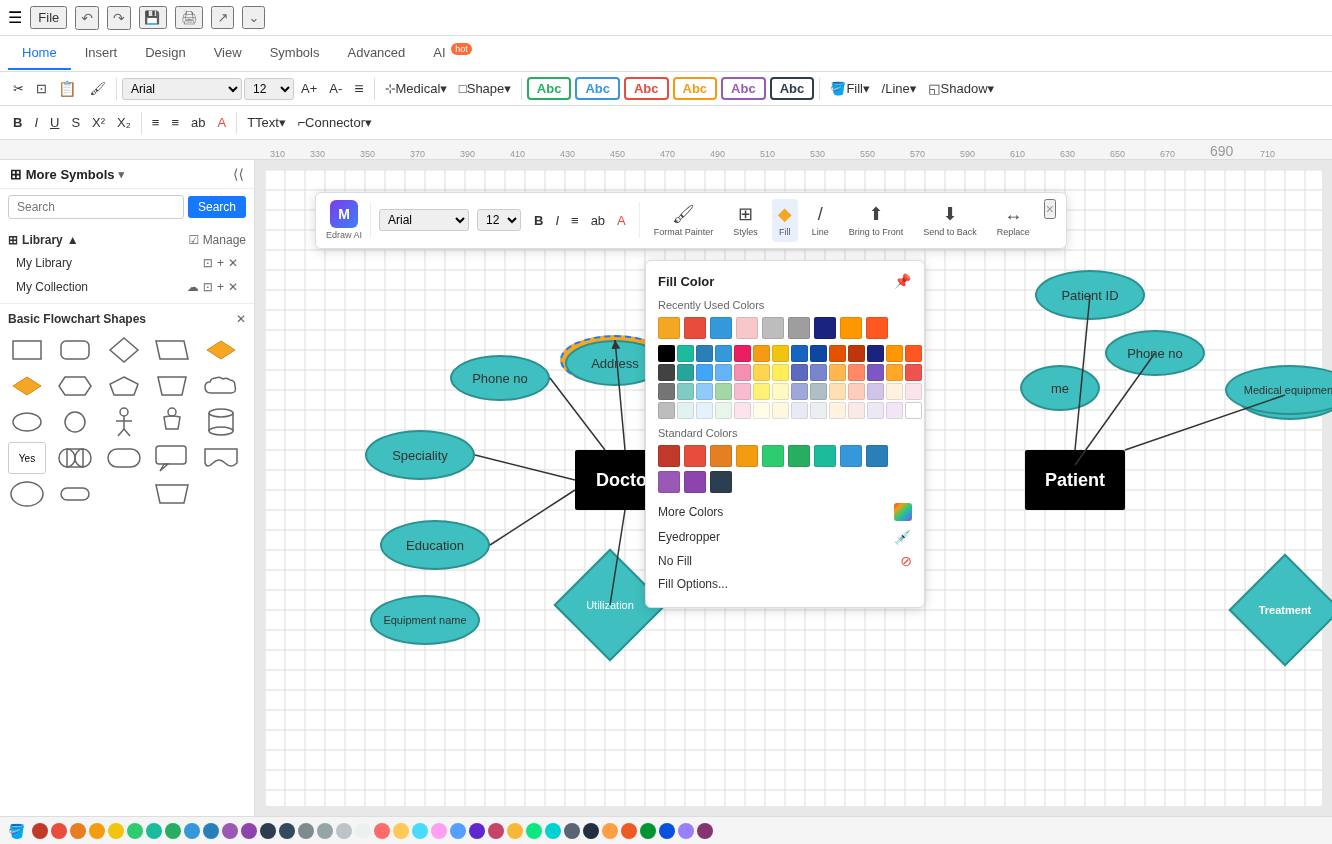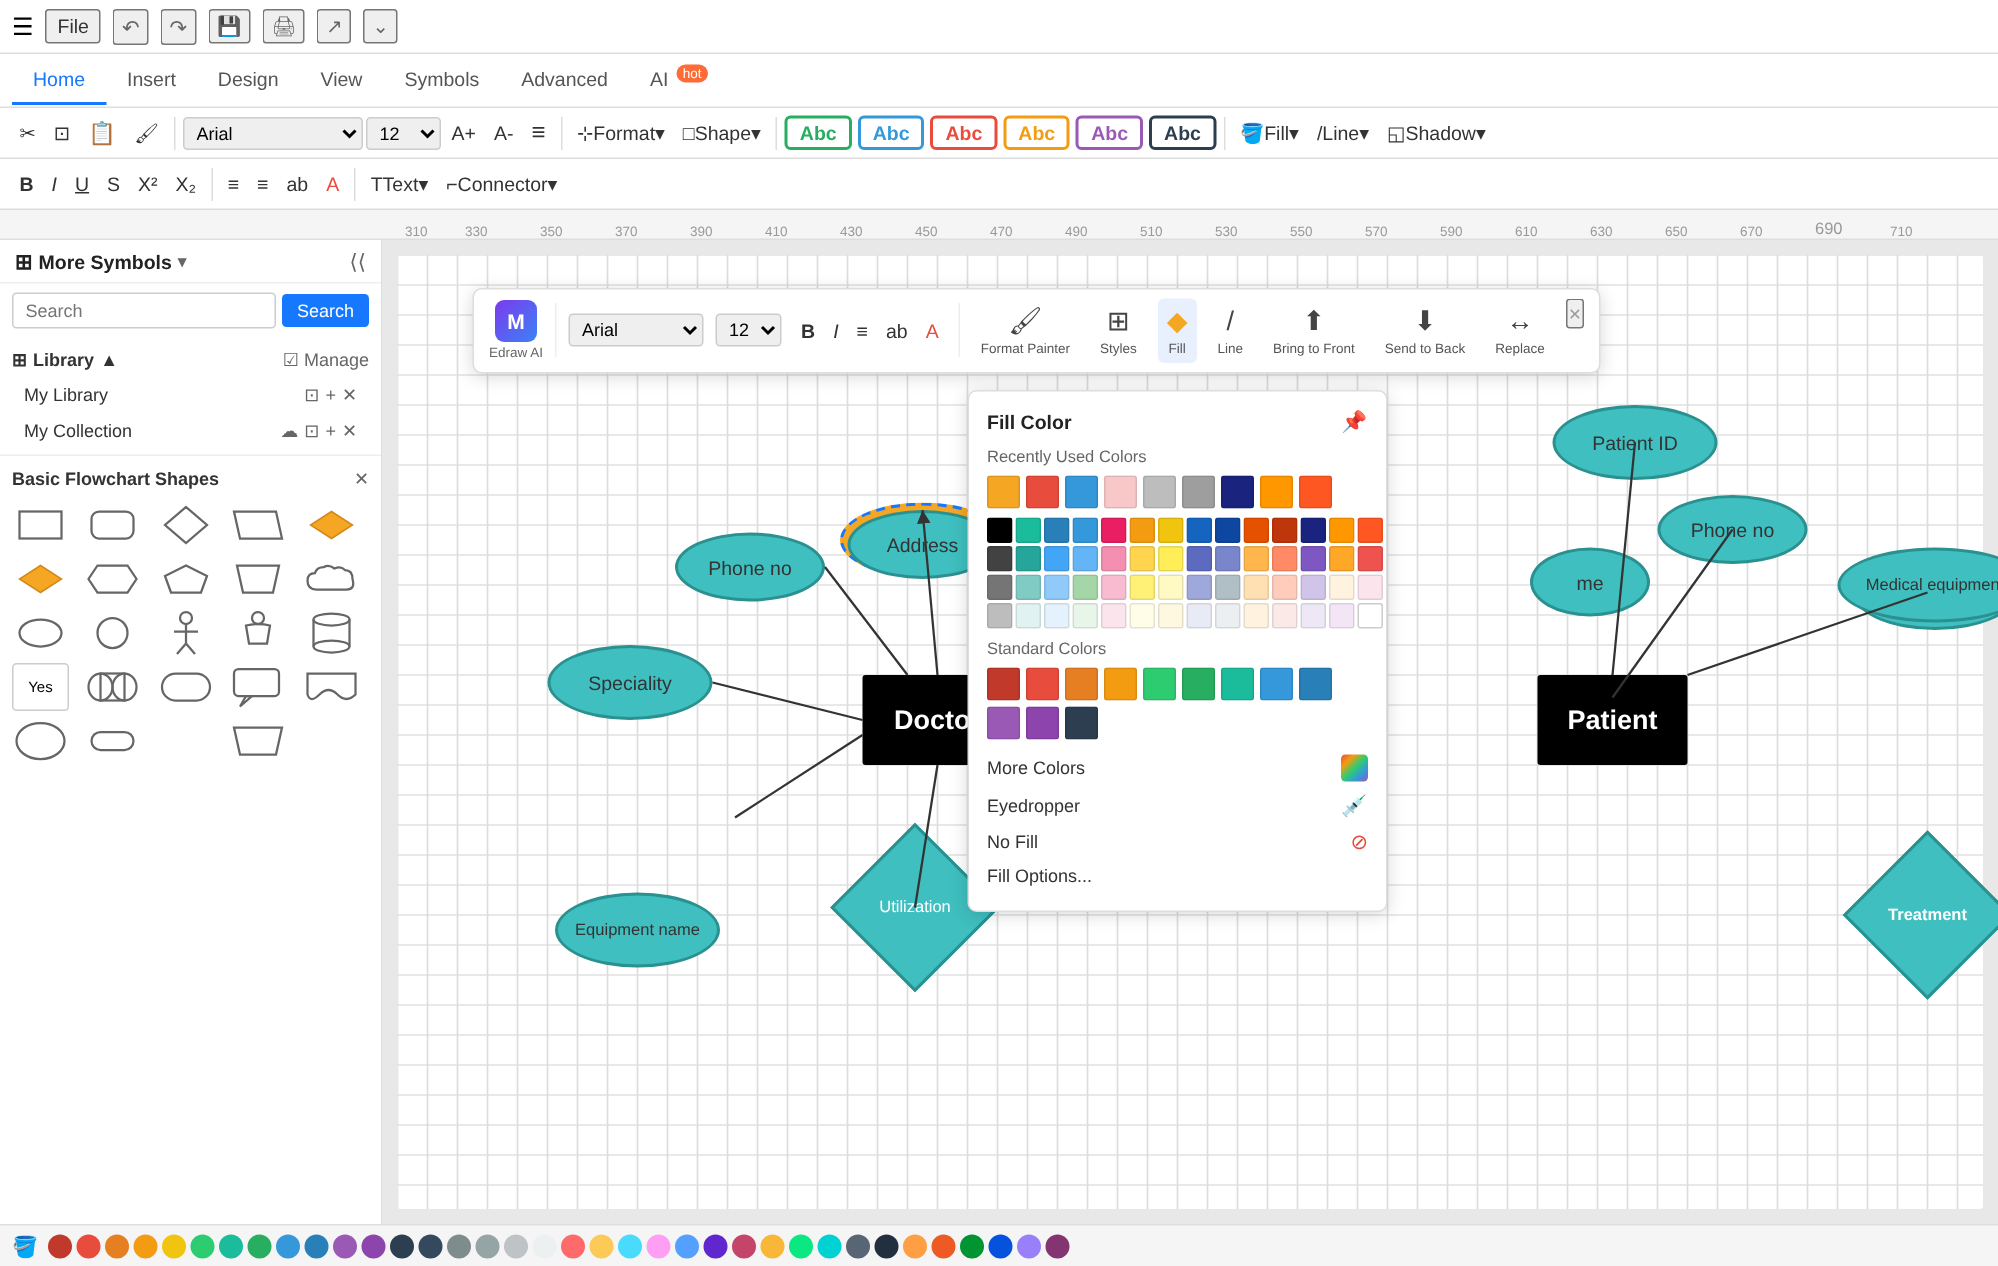--- a/index.html
+++ b/index.html
@@ -141,21 +141,21 @@
   </select>
   <select class="font-size-select">
     <option>12</option>
     <option>14</option>
     <option>16</option>
   </select>
   <button class="tb-btn">A+</button>
   <button class="tb-btn">A-</button>
   <button class="tb-btn" style="font-size:16px">≡</button>
   <div class="tb-sep"></div>
-  <button class="tb-btn">⊹ <span>Format</span> ▾</button>
+  <button class="tb-btn">⊹ <span>Medical</span> ▾</button>
   <button class="tb-btn">□ <span>Shape</span> ▾</button>
   <div class="tb-sep"></div>
 
   <div class="styles-panel">
     <button class="style-btn" style="border-color:#27ae60; color:#27ae60;">Abc</button>
     <button class="style-btn" style="border-color:#3498db; color:#3498db;">Abc</button>
     <button class="style-btn" style="border-color:#e74c3c; color:#e74c3c;">Abc</button>
     <button class="style-btn" style="border-color:#f39c12; color:#f39c12;">Abc</button>
     <button class="style-btn" style="border-color:#9b59b6; color:#9b59b6;">Abc</button>
     <button class="style-btn" style="border-color:#2c3e50; color:#2c3e50;">Abc</button>
@@ -197,21 +197,21 @@
     <span style="position:absolute; left:710px; font-size:9px; color:#999;">490</span>
     <span style="position:absolute; left:760px; font-size:9px; color:#999;">510</span>
     <span style="position:absolute; left:810px; font-size:9px; color:#999;">530</span>
     <span style="position:absolute; left:860px; font-size:9px; color:#999;">550</span>
     <span style="position:absolute; left:910px; font-size:9px; color:#999;">570</span>
     <span style="position:absolute; left:960px; font-size:9px; color:#999;">590</span>
     <span style="position:absolute; left:1010px; font-size:9px; color:#999;">610</span>
     <span style="position:absolute; left:1060px; font-size:9px; color:#999;">630</span>
     <span style="position:absolute; left:1110px; font-size:9px; color:#999;">650</span>
     <span style="position:absolute; left:1160px; font-size:9px; color:#999;">670</span>
-    <span style="position:absolute; left:1210px; font-size:11px; color:#999;">690</span>
+    <span style="position:absolute; left:1210px; font-size:14px; color:#999;">690</span>
     <span style="position:absolute; left:1260px; font-size:9px; color:#999;">710</span>
   </div>
 </div>
 
 <div style="display:flex; height: calc(844px - 36px - 36px - 34px - 34px - 20px - 28px);">
 
   <div class="sidebar">
     <div class="sidebar-header">
       <span class="sidebar-title">
         <span style="font-size:14px;">⊞</span>
@@ -572,20 +572,23 @@
       </div>
 
       <div style="position:absolute; left:770px; top:100px; width:110px; height:50px;" class="teal-ellipse diagram-shape">
         <span>Patient ID</span>
       </div>
 
       <div style="position:absolute; left:100px; top:260px; width:110px; height:50px;" class="teal-ellipse diagram-shape">
         <span>Speciality</span>
       </div>
 
+      <div style="position:absolute; left:115px; top:350px; width:110px; height:50px;" class="teal-ellipse diagram-shape">
+        <span>Education</span>
+      </div>
 
       <div style="position:absolute; left:185px; top:185px; width:100px; height:46px;" class="teal-ellipse diagram-shape">
         <span>Phone no</span>
       </div>
 
       <div style="position:absolute; left:300px; top:170px; width:100px; height:46px;" class="teal-ellipse diagram-shape">
         <span>Address</span>
       </div>
 
       <div style="position:absolute; left:840px; top:160px; width:100px; height:46px;" class="teal-ellipse diagram-shape">

